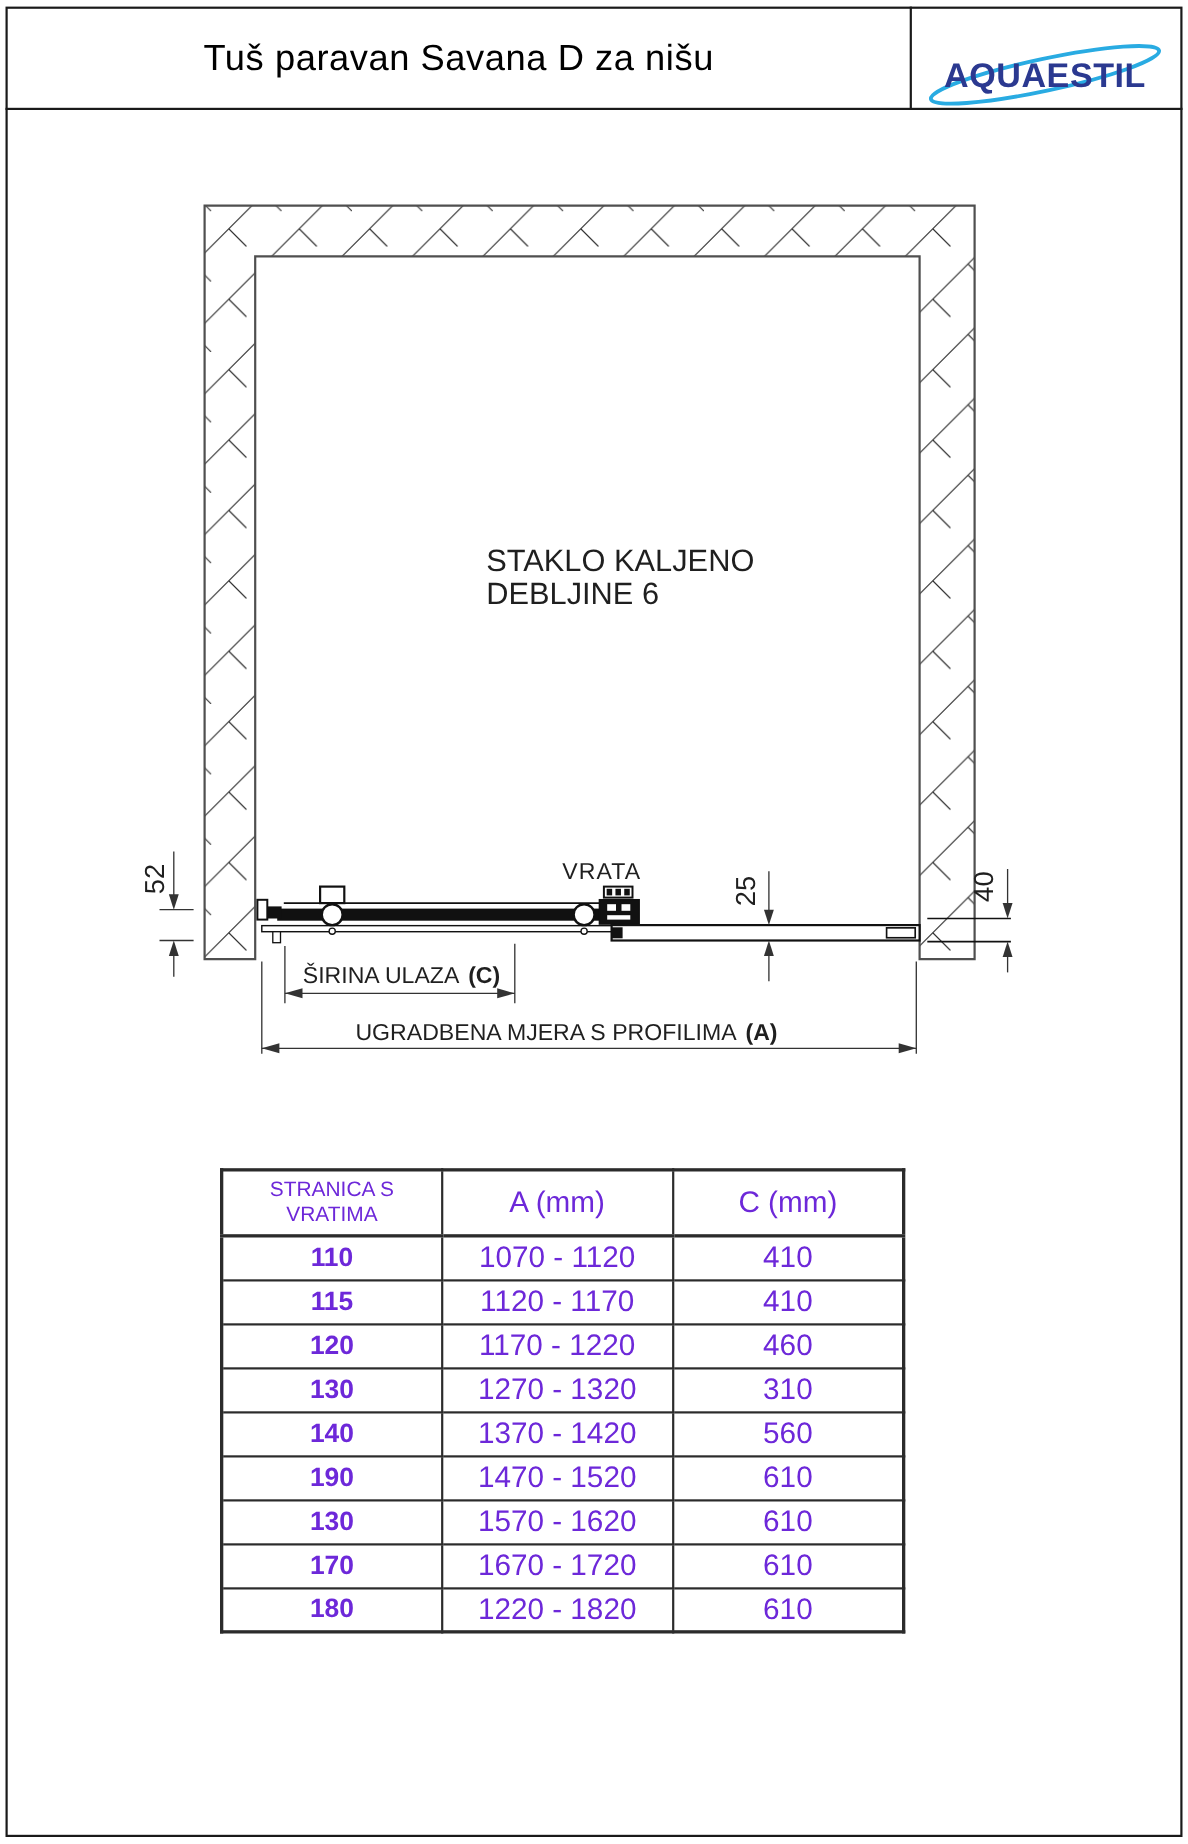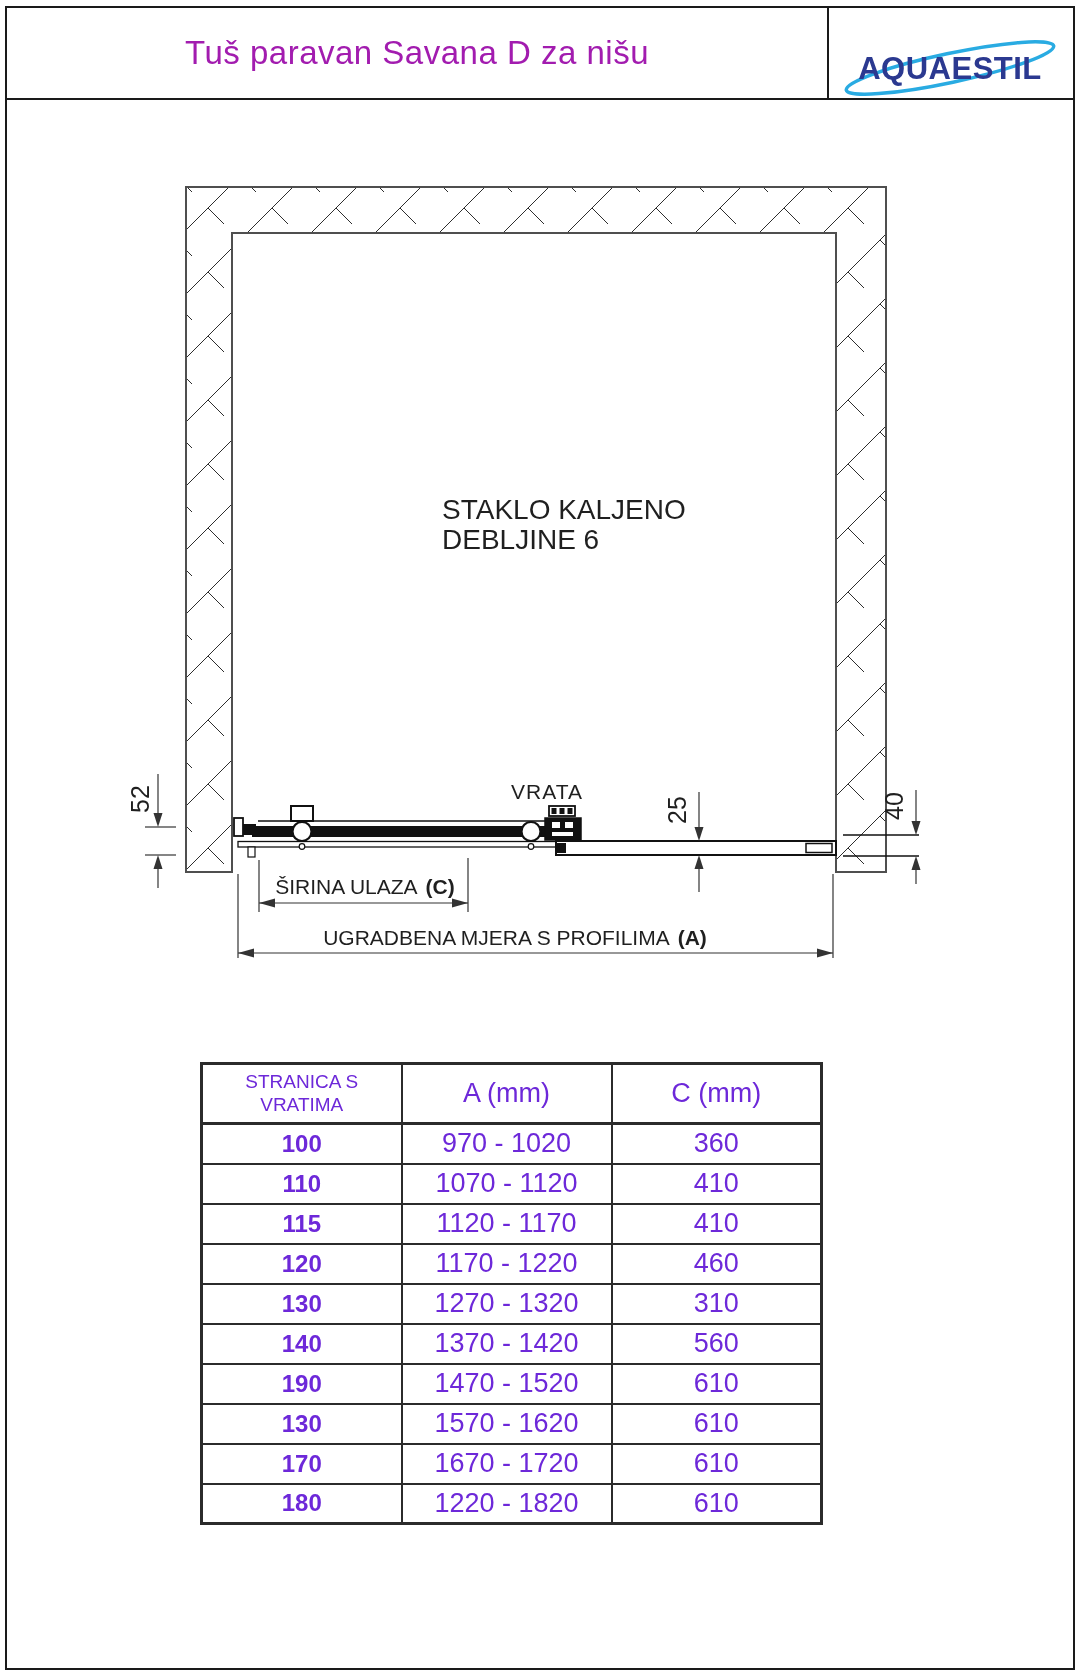--- a/index.html
+++ b/index.html
@@ -1,21 +1,21 @@
 <!DOCTYPE html>
 <html><head>
 <meta charset="utf-8">
 <style>
   html,body{margin:0;padding:0;background:#ffffff;}
   body{width:1080px;height:1676px;position:relative;font-family:"Liberation Sans",sans-serif;overflow:hidden;}
   .page-border{position:absolute;left:5px;top:6px;width:1066px;height:1660px;border:2px solid #1a1a1a;}
   .header-underline{position:absolute;left:5px;top:98px;width:1070px;height:2px;background:#1a1a1a;}
   .header-divider{position:absolute;left:827px;top:6px;width:2px;height:94px;background:#1a1a1a;}
   .title-box{position:absolute;left:7px;top:8px;width:820px;height:90px;display:flex;align-items:center;justify-content:center;}
-  .title-box span{font-size:33px;color:#a21caf;letter-spacing:.5px;}
+  .title-box span{font-size:33px;color:#000000;letter-spacing:.5px;}
   .logo-box{position:absolute;left:829px;top:24px;width:242px;height:90px;display:flex;align-items:center;justify-content:center;}
   .drawing-svg{position:absolute;left:0;top:0;}
   .dim-text{font-size:21px;fill:#1f1f1f;}
   .dim-num{font-size:25px;fill:#1f1f1f;}
   .glass-text{font-size:28px;fill:#1f1f1f;}
   .bold{font-weight:bold;}
   .spec-table{position:absolute;left:200px;top:1062px;width:620px;border-collapse:collapse;table-layout:fixed;border:3px solid #2b2b2b;}
   .spec-table col.w1{width:200px;} .spec-table col.w2{width:210px;} .spec-table col.w3{width:210px;}
   .spec-table th,.spec-table td{border:2px solid #2b2b2b;text-align:center;vertical-align:middle;color:#6d28d9;padding:0;}
   .spec-table thead tr{height:60px;}
@@ -159,25 +159,20 @@
       <th class="h1">
         <div>STRANICA S</div>
         <div>VRATIMA</div>
       </th>
       <th class="h2">A (mm)</th>
       <th class="h3">C (mm)</th>
     </tr>
   </thead>
   <tbody>
       <tr>
-    <td class="c1">100</td>
-    <td class="c2">970 - 1020</td>
-    <td class="c3">360</td>
-  </tr>
-      <tr>
     <td class="c1">110</td>
     <td class="c2">1070 - 1120</td>
     <td class="c3">410</td>
   </tr>
       <tr>
     <td class="c1">115</td>
     <td class="c2">1120 - 1170</td>
     <td class="c3">410</td>
   </tr>
       <tr>

